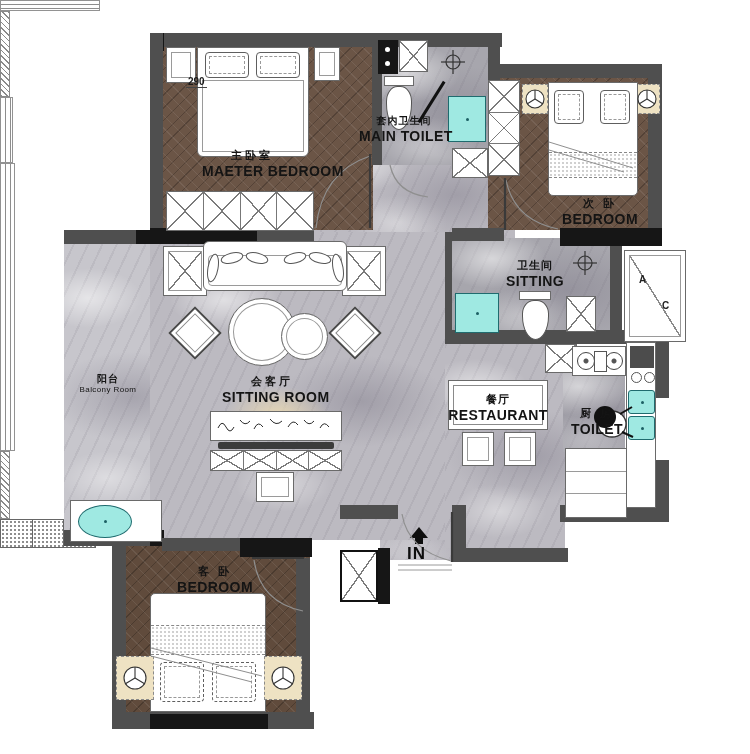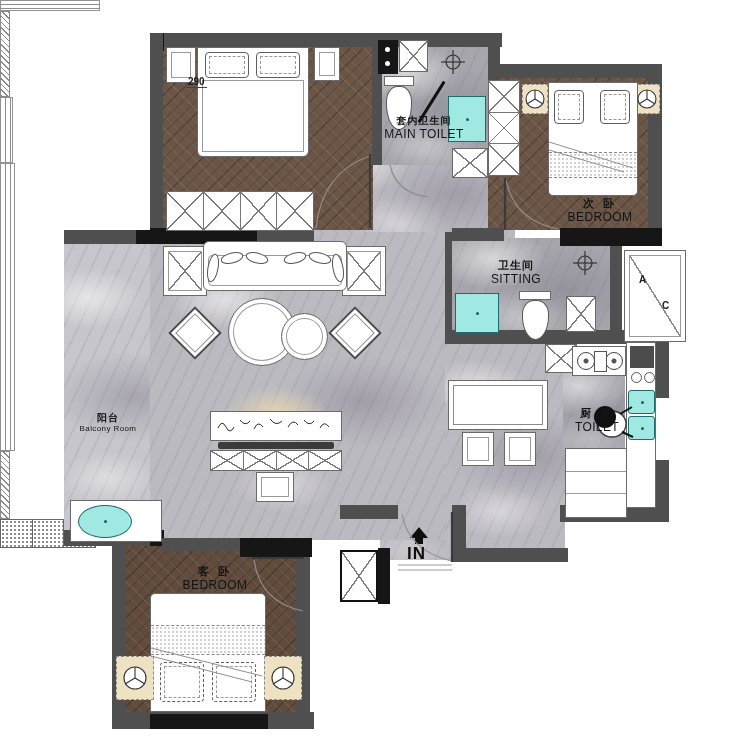--- a/index.html
+++ b/index.html
@@ -41,21 +41,21 @@
     radial-gradient(#8a8a8a .7px,transparent .9px);background-size:4px 4px;box-sizing:border-box;}
   .dotband{position:absolute;background:#fff;border-top:1px dashed #888;border-bottom:1px dashed #888;
     background-image:radial-gradient(#9a9a9a .6px,transparent .8px);background-size:4px 4px;box-sizing:border-box;}
   .cyan{position:absolute;background:#9fe9e2;border:1px solid #1f6b6e;box-sizing:border-box;}
   .dot{position:absolute;width:3px;height:3px;border-radius:50%;background:#1c5f63;}
   .bowl{position:absolute;background:#fff;border:1.5px solid #555;
     border-radius:46% 46% 52% 52%/36% 36% 62% 62%;box-sizing:border-box;}
   .lampbox{position:absolute;background:#eee2c3;border:1px dashed #8a8a8a;box-sizing:border-box;}
   .label{position:absolute;text-align:center;color:#141414;line-height:1.3;z-index:30;}
   .label .zh{font-size:11px;font-weight:700;letter-spacing:3px;white-space:nowrap;display:block;}
-  .label .en{font-size:12px;font-weight:400;letter-spacing:.4px;white-space:nowrap;display:block;}
+  .label .en{font-size:14px;font-weight:700;letter-spacing:.4px;white-space:nowrap;display:block;}
   .label.thin .en{font-weight:400;font-size:8px;}
   .overlay{position:absolute;left:0;top:0;z-index:25;pointer-events:none;}
   .circle{border-radius:50%;}
   .tblring{position:absolute;background:#fff;border:1px solid #6a6a6a;border-radius:50%;box-sizing:border-box;
     box-shadow:inset 0 0 0 4px #fff,inset 0 0 0 5px #9a9a9a;}
   .chair45{position:absolute;width:38px;height:38px;background:#fff;border:2px solid #4a4a4a;
     box-shadow:inset 0 0 0 3px #fff,inset 0 0 0 4px #8a8a8a;transform:rotate(45deg);box-sizing:border-box;}
   .in-tri{position:absolute;width:0;height:0;border-left:9px solid transparent;
     border-right:9px solid transparent;border-bottom:11px solid #0e0e0e;}
   .in-stem{position:absolute;background:#0e0e0e;}
@@ -346,35 +346,47 @@
       <line x1="620" y1="414" x2="632" y2="407" stroke="#111" stroke-width="2"></line>
       <line x1="622" y1="432" x2="633" y2="437" stroke="#111" stroke-width="2"></line>
     </g>
 
     <g stroke="#9a9a9a" stroke-width="1">
       <line x1="398" y1="565" x2="452" y2="565"></line>
       <line x1="398" y1="570" x2="452" y2="570"></line>
     </g>
   </svg>
 
-  <div class="label" style="left:379px;top:114px;width:90px;">
+  <div class="label" style="left:202px;top:148px;width:100px;">
+    <span class="zh">主卧室</span>
+    <span class="en">MAETER BEDROOM</span>
+  </div>
+  <div class="label" style="left:359px;top:114px;width:90px;">
     <span class="zh" style="font-size:10px;letter-spacing:1px;">套内卫生间</span>
     <span class="en">MAIN TOILET</span>
   </div>
   <div class="label" style="left:555px;top:196px;width:90px;">
     <span class="zh">次 卧</span>
     <span class="en">BEDROOM</span>
   </div>
-  <div class="label" style="left:471px;top:258px;width:90px;">
+  <div class="label" style="left:490px;top:258px;width:90px;">
     <span class="zh" style="letter-spacing:1px;">卫生间</span>
     <span class="en">SITTING</span>
   </div>
-  <div class="label thin" style="left:68px;top:372px;width:80px;margin-top:39px;">
+  <div class="label thin" style="left:68px;top:372px;width:80px;">
     <span class="zh" style="font-size:10px;letter-spacing:1px;">阳台</span>
     <span class="en">Balcony Room</span>
+  </div>
+  <div class="label" style="left:222px;top:374px;width:100px;">
+    <span class="zh">会客厅</span>
+    <span class="en">SITTING ROOM</span>
+  </div>
+  <div class="label" style="left:448px;top:392px;width:100px;">
+    <span class="zh" style="letter-spacing:1px;">餐厅</span>
+    <span class="en">RESTAURANT</span>
   </div>
   <div class="label" style="left:552px;top:406px;width:90px;">
     <span class="zh">厨 房</span>
     <span class="en">TOILET</span>
   </div>
   <div class="label" style="left:165px;top:564px;width:100px;">
     <span class="zh">客 卧</span>
     <span class="en">BEDROOM</span>
   </div>
 

